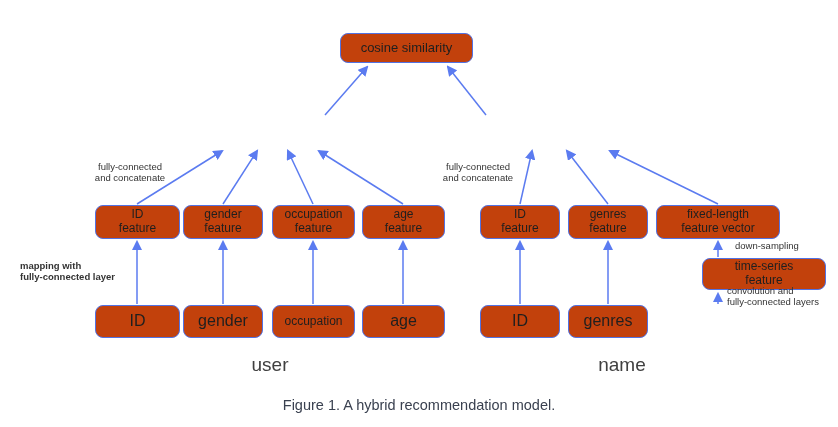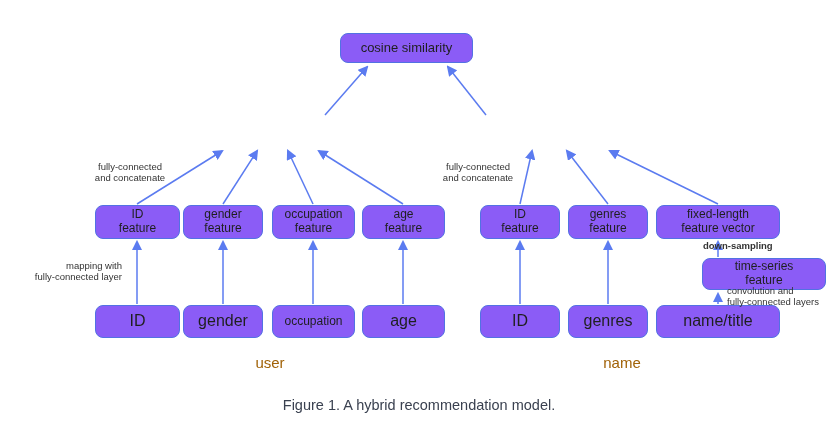--- a/index.html
+++ b/index.html
@@ -3,35 +3,35 @@
 <meta charset="utf-8">
 <style>
   html,body{margin:0;padding:0;background:#fff;}
   .stage{
     position:relative;width:838px;height:427px;background:#ffffff;
     font-family:"Liberation Sans","DejaVu Sans",sans-serif;overflow:hidden;
   }
   .edges{position:absolute;left:0;top:0;width:838px;height:427px;pointer-events:none;}
   .node{
     position:absolute;box-sizing:border-box;
-    background:#8b5cf6;border:1.5px solid #5272e3;border-radius:8px;
+    background:#c2410c;border:1.5px solid #5272e3;border-radius:8px;
     display:flex;align-items:center;justify-content:center;text-align:center;
     color:#1f1f1f;white-space:pre-line;line-height:1.15;
   }
   .f13{font-size:13px;}
   .f12{font-size:12px;}
   .f16{font-size:16px;}
   .ann{
     position:absolute;font-size:9.5px;line-height:1.15;color:#333;
     white-space:pre-line;
   }
   .ann.center{text-align:center;}
-  .ann.right{text-align:right;}
+  .ann.right{font-weight:bold;}
   .group-label{
-    position:absolute;font-size:15px;color:#a16207;text-align:center;width:100px;
+    position:absolute;font-size:19px;color:#404040;text-align:center;width:100px;
   }
   .caption{
     position:absolute;left:0;top:397px;width:838px;text-align:center;
     font-size:14.5px;color:#3a4150;
   }
 </style>
 </head>
 <body>
 
 <div class="stage">
@@ -89,29 +89,28 @@
   <div class="node f12" style="left:658px;top:258px;width:124px;height:32px;font-size:12px;margin-left:44px;">time-series
 feature</div>
 
   <div class="node f16" style="left:95px;top:305px;width:85px;height:33px;">ID</div>
   <div class="node f16" style="left:183px;top:305px;width:80px;height:33px;">gender</div>
   <div class="node f12" style="left:272px;top:305px;width:83px;height:33px;">occupation</div>
   <div class="node f16" style="left:362px;top:305px;width:83px;height:33px;">age</div>
 
   <div class="node f16" style="left:480px;top:305px;width:80px;height:33px;">ID</div>
   <div class="node f16" style="left:568px;top:305px;width:80px;height:33px;">genres</div>
-  <div class="node f16" style="left:656px;top:305px;width:124px;height:33px;">name/title</div>
 
   <div class="ann center" style="left:90px;top:162px;width:80px;">fully-connected
 and concatenate</div>
   <div class="ann right" style="left:20px;top:261px;width:102px;">mapping with
 fully-connected layer</div>
   <div class="ann center" style="left:438px;top:162px;width:80px;">fully-connected
 and concatenate</div>
-  <div class="ann" style="left:703px;top:241px;width:90px;font-weight:bold;">down-sampling</div>
+  <div class="ann" style="left:735px;top:241px;width:90px;">down-sampling</div>
   <div class="ann" style="left:727px;top:286px;width:105px;">convolution and
 fully-connected layers</div>
 
   <div class="group-label" style="left:220px;top:354px;">user</div>
   <div class="group-label" style="left:572px;top:354px;">name</div>
 
   <div class="caption">Figure 1. A hybrid recommendation model.</div>
 
 </div>
 

